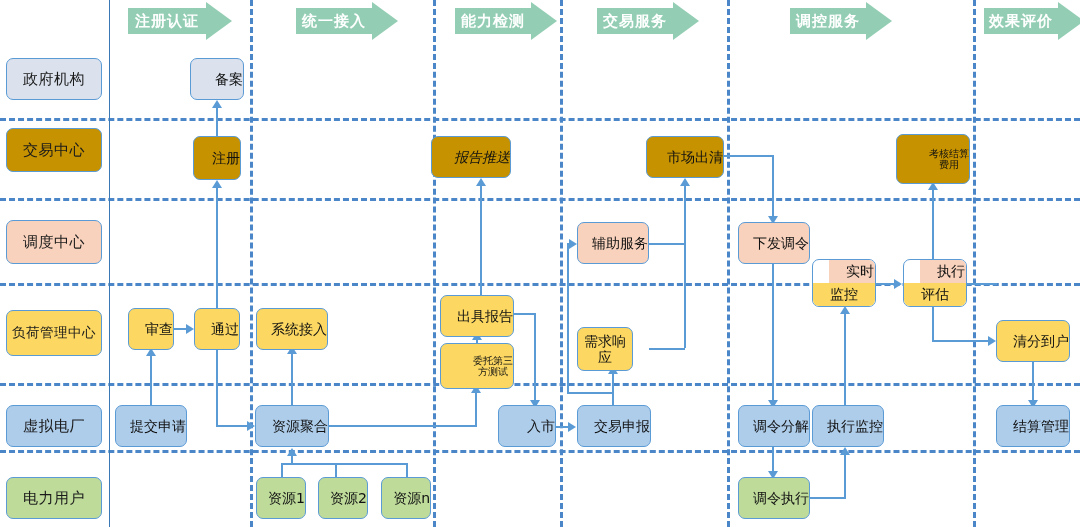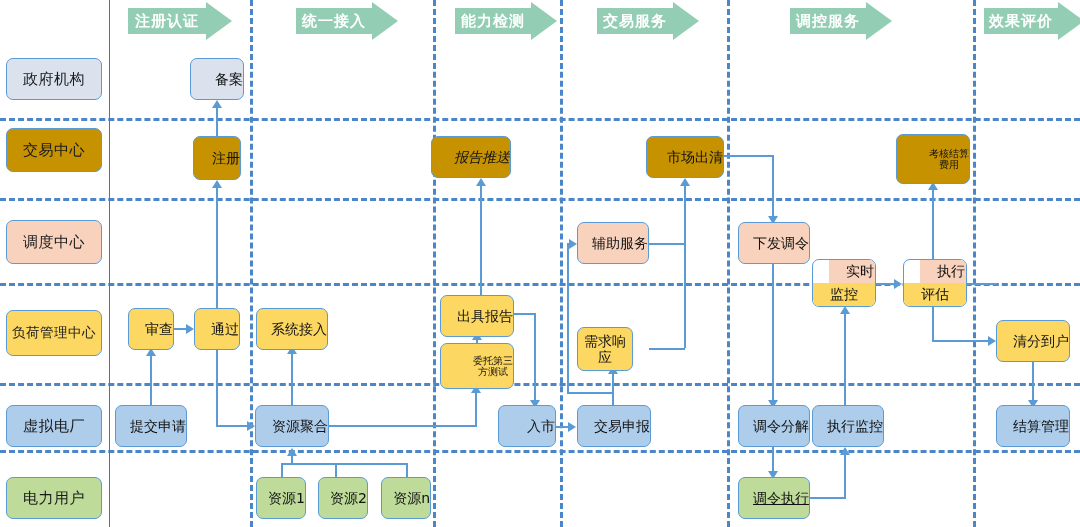--- a/index.html
+++ b/index.html
@@ -329,17 +329,17 @@
 
   <div class="node c-user" style="left:256px;top:477px;width:50px;height:42px;">
       <span>资源1</span>
     </div>
   <div class="node c-user" style="left:310px;top:477px;width:50px;height:42px;margin-left:8px;">
       <span>资源2</span>
     </div>
   <div class="node c-user" style="left:381px;top:477px;width:50px;height:42px;">
       <span>资源n</span>
     </div>
-  <div class="node c-user" style="left:738px;top:477px;width:72px;height:42px;text-decoration:underline;">
+  <div class="node c-user" style="left:738px;top:477px;width:72px;height:42px;">
       <span>调令执行</span>
     </div>
 
 </div>
 
 </body></html>

